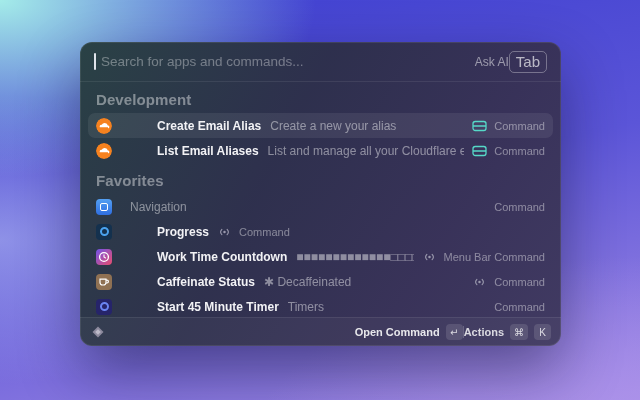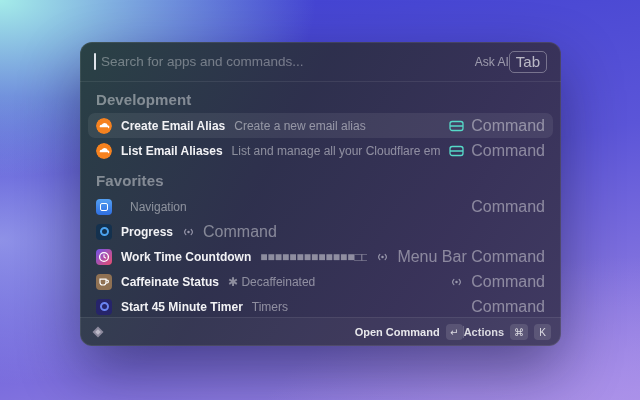--- a/index.html
+++ b/index.html
@@ -30,24 +30,24 @@
   .ask-ai { font-size:12px; color:rgba(255,255,255,.5); }
   .tab-badge { font-size:15px; color:rgba(255,255,255,.65); border:1px solid rgba(255,255,255,.32); border-radius:5px; padding:1.5px 6px; }
 
   
   .list { flex:1 1 auto; overflow:hidden; padding:0 8px; }
   .section-header { font-size:15px; font-weight:600; color:rgba(255,255,255,.42); padding:9px 8px 5px 8px; letter-spacing:.1px; }
   .row { height:25px; display:flex; align-items:center; padding:0 8px; border-radius:7px; gap:0; }
   .row.selected { background:rgba(255,255,255,.075); }
   .app-icon { width:16px; height:16px; flex:0 0 16px; border-radius:4px; display:inline-flex; align-items:center; justify-content:center; margin-right:9px; position:relative; overflow:hidden; }
   .app-icon svg { display:block; }
-  .row-title { font-size:12px; font-weight:600; color:#f2f2f5; white-space:nowrap; }
+  .row-title { font-size:12px; font-weight:600; color:#f2f2f5; white-space:nowrap;margin-left:36px; }
   .row-subtitle { font-size:12px; color:rgba(255,255,255,.45); margin-left:9px; white-space:nowrap; overflow:hidden; text-overflow:clip; flex:1 1 auto; }
   .row-right { display:flex; align-items:center; gap:7px; margin-left:8px; flex:0 0 auto; }
-  .row-type { font-size:16px; color:rgba(255,255,255,.42); white-space:nowrap; }
+  .row-type { font-size:11px; color:rgba(255,255,255,.42); white-space:nowrap; }
   .accessory { display:inline-flex; align-items:center; }
 
   
   .icon-cloudflare { border-radius:50%; background:transparent; }
   .icon-switch-windows { background:linear-gradient(180deg,#54a0f2,#2f6ee0); }
   .icon-switch-windows .sq { width:8px; height:8px; border:1.5px solid #fff; border-radius:2px; }
   .icon-progress { background:#14314e; }
   .icon-progress .ring { width:9px; height:9px; border:2px solid #4aa2ee; border-radius:50%; }
   .icon-work-time { background:linear-gradient(135deg,#7153e8 0%,#e84e6e 100%); }
   .icon-caffeinate { background:#8f7153; }
@@ -81,21 +81,21 @@
       <div class="section-header">Development</div>
 
     <div class="row selected">
       <span class="app-icon icon-cloudflare">
             <svg width="16" height="16" viewBox="0 0 16 16">
               <circle cx="8" cy="8" r="8" fill="#F6821F"></circle>
               <path d="M12 10.2c.75 0 1.35-.58 1.35-1.3 0-.72-.6-1.3-1.35-1.3h-.18A3.1 3.1 0 0 0 8.7 5C7.46 5 6.4 5.74 5.93 6.8a1.75 1.75 0 0 0-2.23 1.68c0 .26.06.5.16.72H12z" fill="#fff"></path>
             </svg>
           </span>
       <span class="row-title">Create Email Alias</span>
-      <span class="row-subtitle">Create a new email alias</span>
+      <span class="row-subtitle">Create a new your alias</span>
       <span class="row-right">
         <span class="accessory">
               <svg width="15" height="12" viewBox="0 0 15 12">
                 <rect x="1" y="1.5" width="13" height="9" rx="2.2" fill="none" stroke="#56D9C8" stroke-width="1.3"></rect>
                 <path d="M1 6h13" stroke="#56D9C8" stroke-width="1.3"></path>
               </svg>
             </span>
         <span class="row-type">Command</span>
       </span>
     </div>

